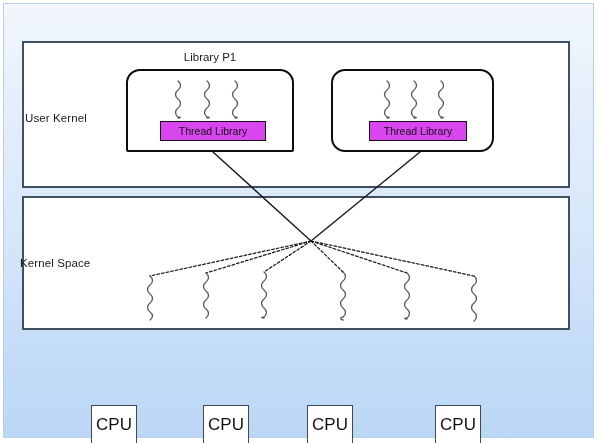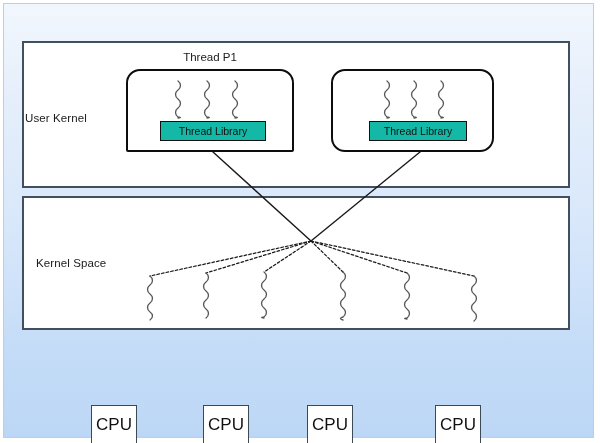--- a/index.html
+++ b/index.html
@@ -53,21 +53,21 @@
   }
 
   .space-label {
     position: absolute;
     font-size: 11.5px;
     color: #1a1a1a;
     white-space: nowrap;
     letter-spacing: 0.1px;
   }
   #user-space-label  { left: 25px;  top: 112px; }
-  #kernel-space-label { left: 36px; top: 257px; }
+  #kernel-space-label { left: 20px; top: 257px; }
 
   
   .process-box {
     position: absolute;
     box-sizing: border-box;
     background: #ffffff;
     border: 2.5px solid #0d0d0d;
   }
   #process-p1-box {
     left: 126px;
@@ -91,21 +91,21 @@
     white-space: nowrap;
     text-align: center;
   }
   #process-p1-title { left: 126px; width: 168px; top: 51px; }
   #process-p2-title { left: 331px; width: 163px; top: 51px; }
 
   
   .thread-library-box {
     position: absolute;
     box-sizing: border-box;
-    background: #14b8a6;
+    background: #d946ef;
     border: 1.5px solid #101010;
     font-size: 10.5px;
     color: #111111;
     display: flex;
     align-items: center;
     justify-content: center;
     white-space: nowrap;
   }
   #thread-library-p1 {
     left: 160px;
@@ -154,21 +154,21 @@
 </head>
 <body>
 
 <div id="diagram-root">
 
   <div class="outer-frame"></div>
 
   <div class="space-panel" id="user-space-panel"></div>
   <div class="space-label" id="user-space-label">User Kernel</div>
 
-  <div class="process-title" id="process-p1-title">Thread P1</div>
+  <div class="process-title" id="process-p1-title">Library P1</div>
   <div class="process-box" id="process-p1-box"></div>
   <div class="thread-library-box" id="thread-library-p1">Thread Library</div>
 
   <div class="process-box" id="process-p2-box"></div>
   <div class="thread-library-box" id="thread-library-p2">Thread Library</div>
 
   <div class="space-panel" id="kernel-space-panel"></div>
   <div class="space-label" id="kernel-space-label">Kernel Space</div>
 
   <div class="cpu-box" id="cpu-box-0">CPU</div>

